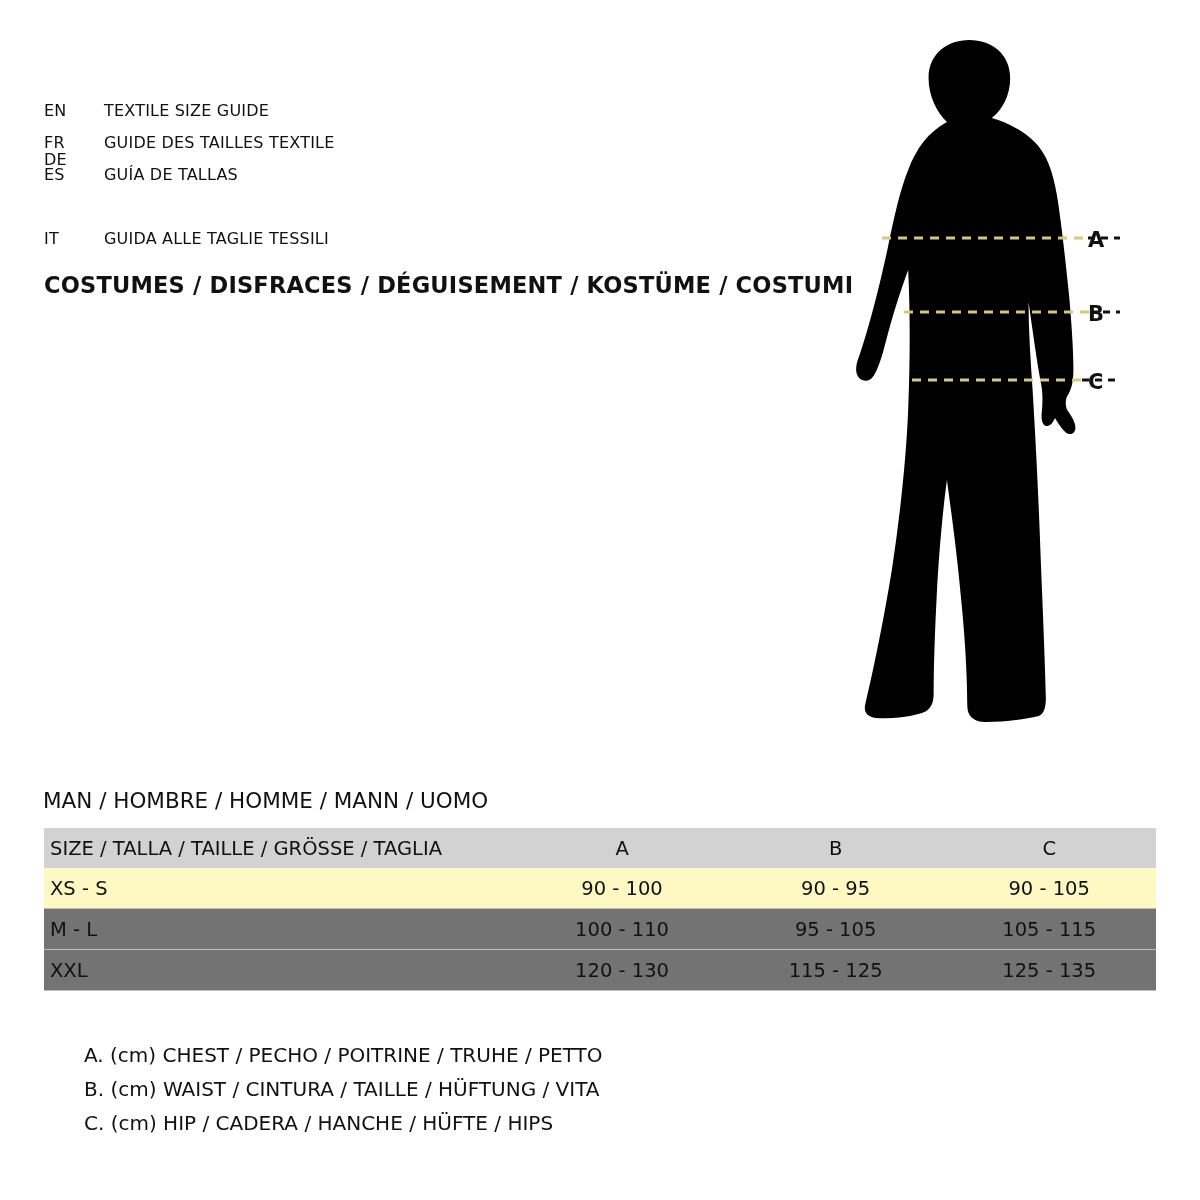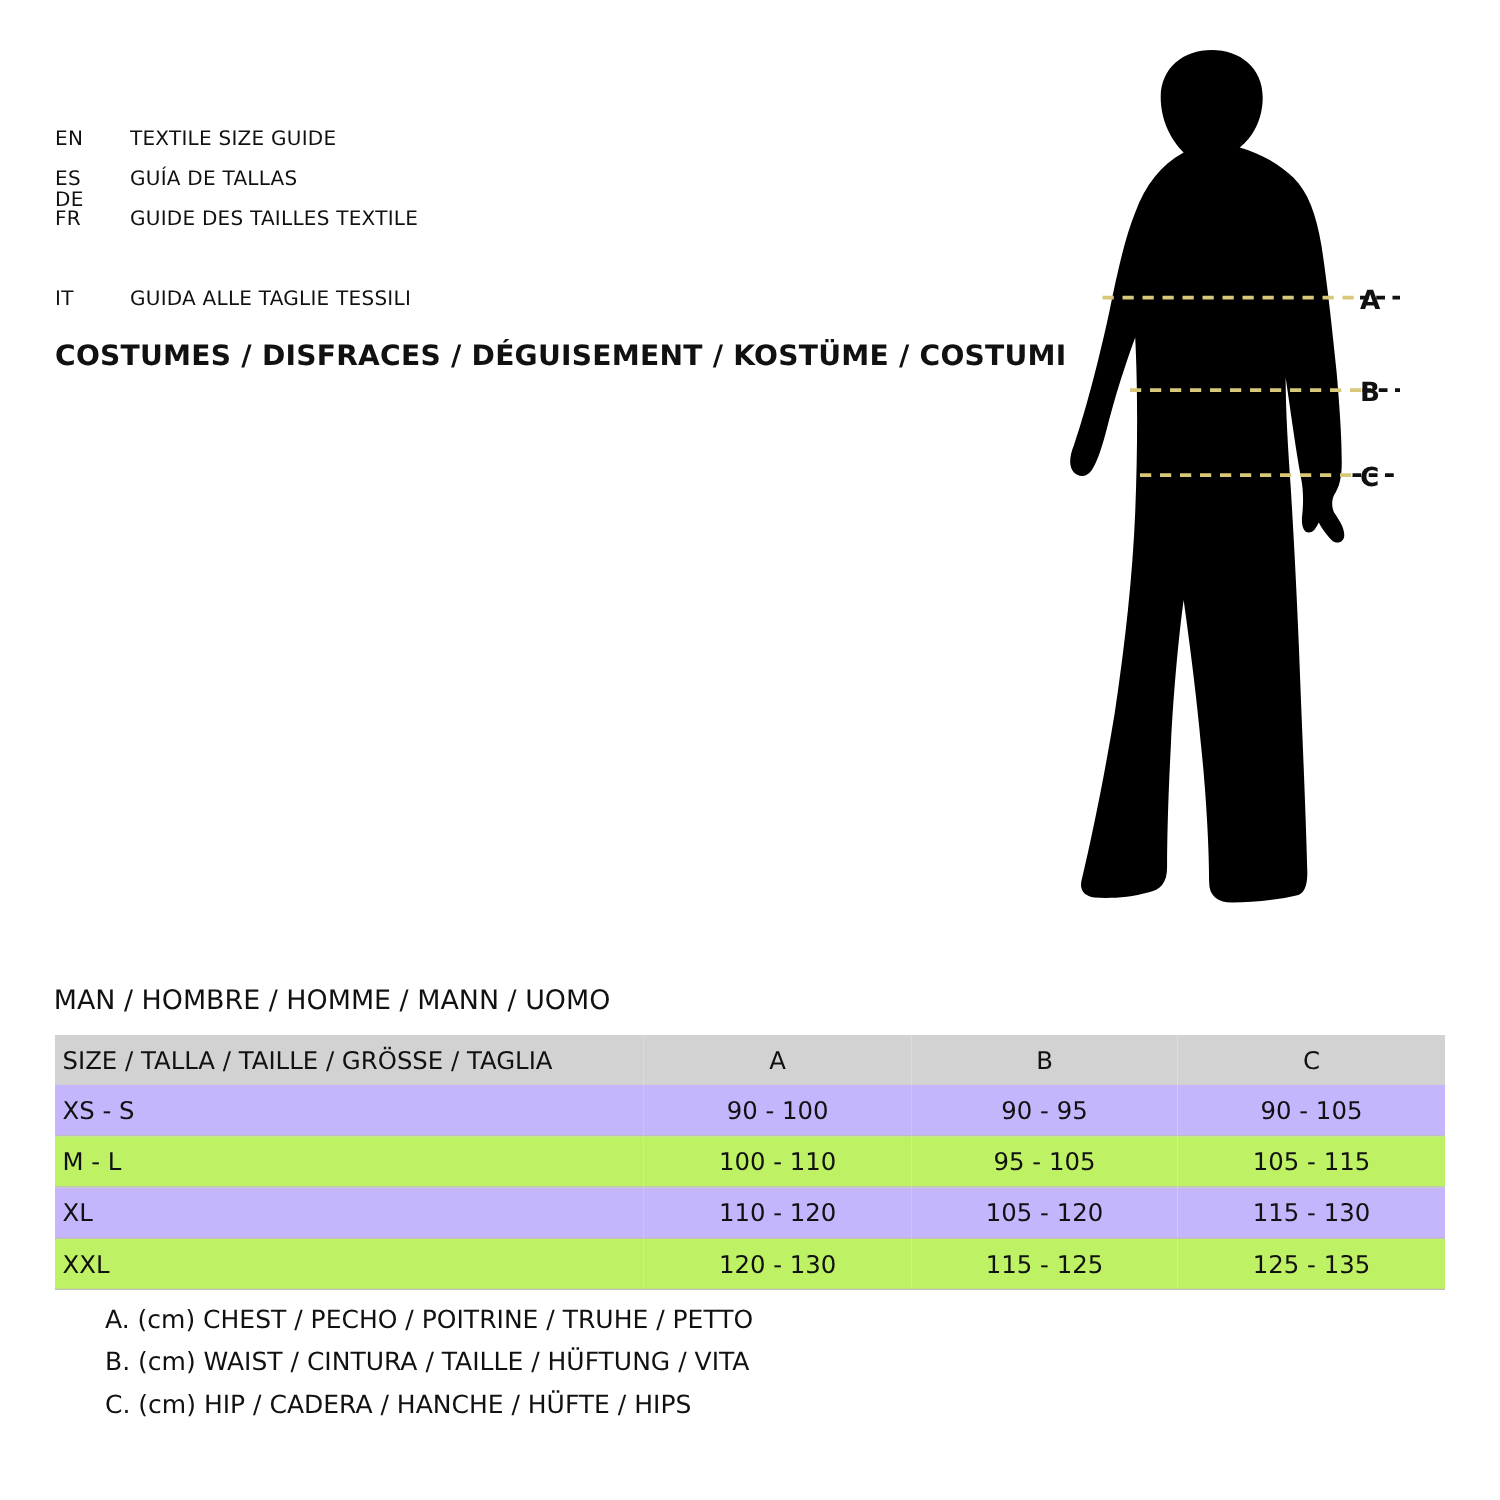--- a/index.html
+++ b/index.html
@@ -108,24 +108,24 @@
     text-align: left;
     padding-left: 6px;
     width: 460px;
   }
   table.size-table th.col-m,
   table.size-table td.col-m {
     text-align: center;
     width: 205px;
   }
   table.size-table tbody tr.odd td {
-    background: #c4b5fd;
+    background: #fef9c3;
   }
   table.size-table tbody tr.even td {
-    background: #bef264;
+    background: #737373;
   }
   table.size-table tbody tr td {
     border-bottom: 1px solid #bdbdbd;
   }
 
   
   .legend {
     position: absolute;
     left: 44px;
     top: 1038px;
@@ -143,26 +143,26 @@
 <body>
 
 <div class="page">
 
   <div class="lang-block">
     <div class="lang-row">
       <span class="lang-code">EN</span>
       <span class="lang-title">TEXTILE SIZE GUIDE</span>
     </div>
     <div class="lang-row">
+      <span class="lang-code">FR</span>
+      <span class="lang-title">GUIDE DES TAILLES TEXTILE</span>
+    </div>
+    <div class="lang-row">
       <span class="lang-code">ES</span>
       <span class="lang-title">GUÍA DE TALLAS</span>
-    </div>
-    <div class="lang-row">
-      <span class="lang-code">FR</span>
-      <span class="lang-title">GUIDE DES TAILLES TEXTILE</span>
     </div>
     <div class="lang-row">
       <span class="lang-code">DE</span>
     </div>
     <div class="lang-row">
       <span class="lang-code">IT</span>
       <span class="lang-title">GUIDA ALLE TAGLIE TESSILI</span>
     </div>
   </div>
 
@@ -247,26 +247,20 @@
         <td class="col-m">90 - 100</td>
         <td class="col-m">90 - 95</td>
         <td class="col-m">90 - 105</td>
       </tr>
       <tr class="even">
         <td class="col-size">M - L</td>
         <td class="col-m">100 - 110</td>
         <td class="col-m">95 - 105</td>
         <td class="col-m">105 - 115</td>
       </tr>
-      <tr class="odd">
-        <td class="col-size">XL</td>
-        <td class="col-m">110 - 120</td>
-        <td class="col-m">105 - 120</td>
-        <td class="col-m">115 - 130</td>
-      </tr>
       <tr class="even">
         <td class="col-size">XXL</td>
         <td class="col-m">120 - 130</td>
         <td class="col-m">115 - 125</td>
         <td class="col-m">125 - 135</td>
       </tr>
     </tbody>
   </table>
 
   <div class="legend">

